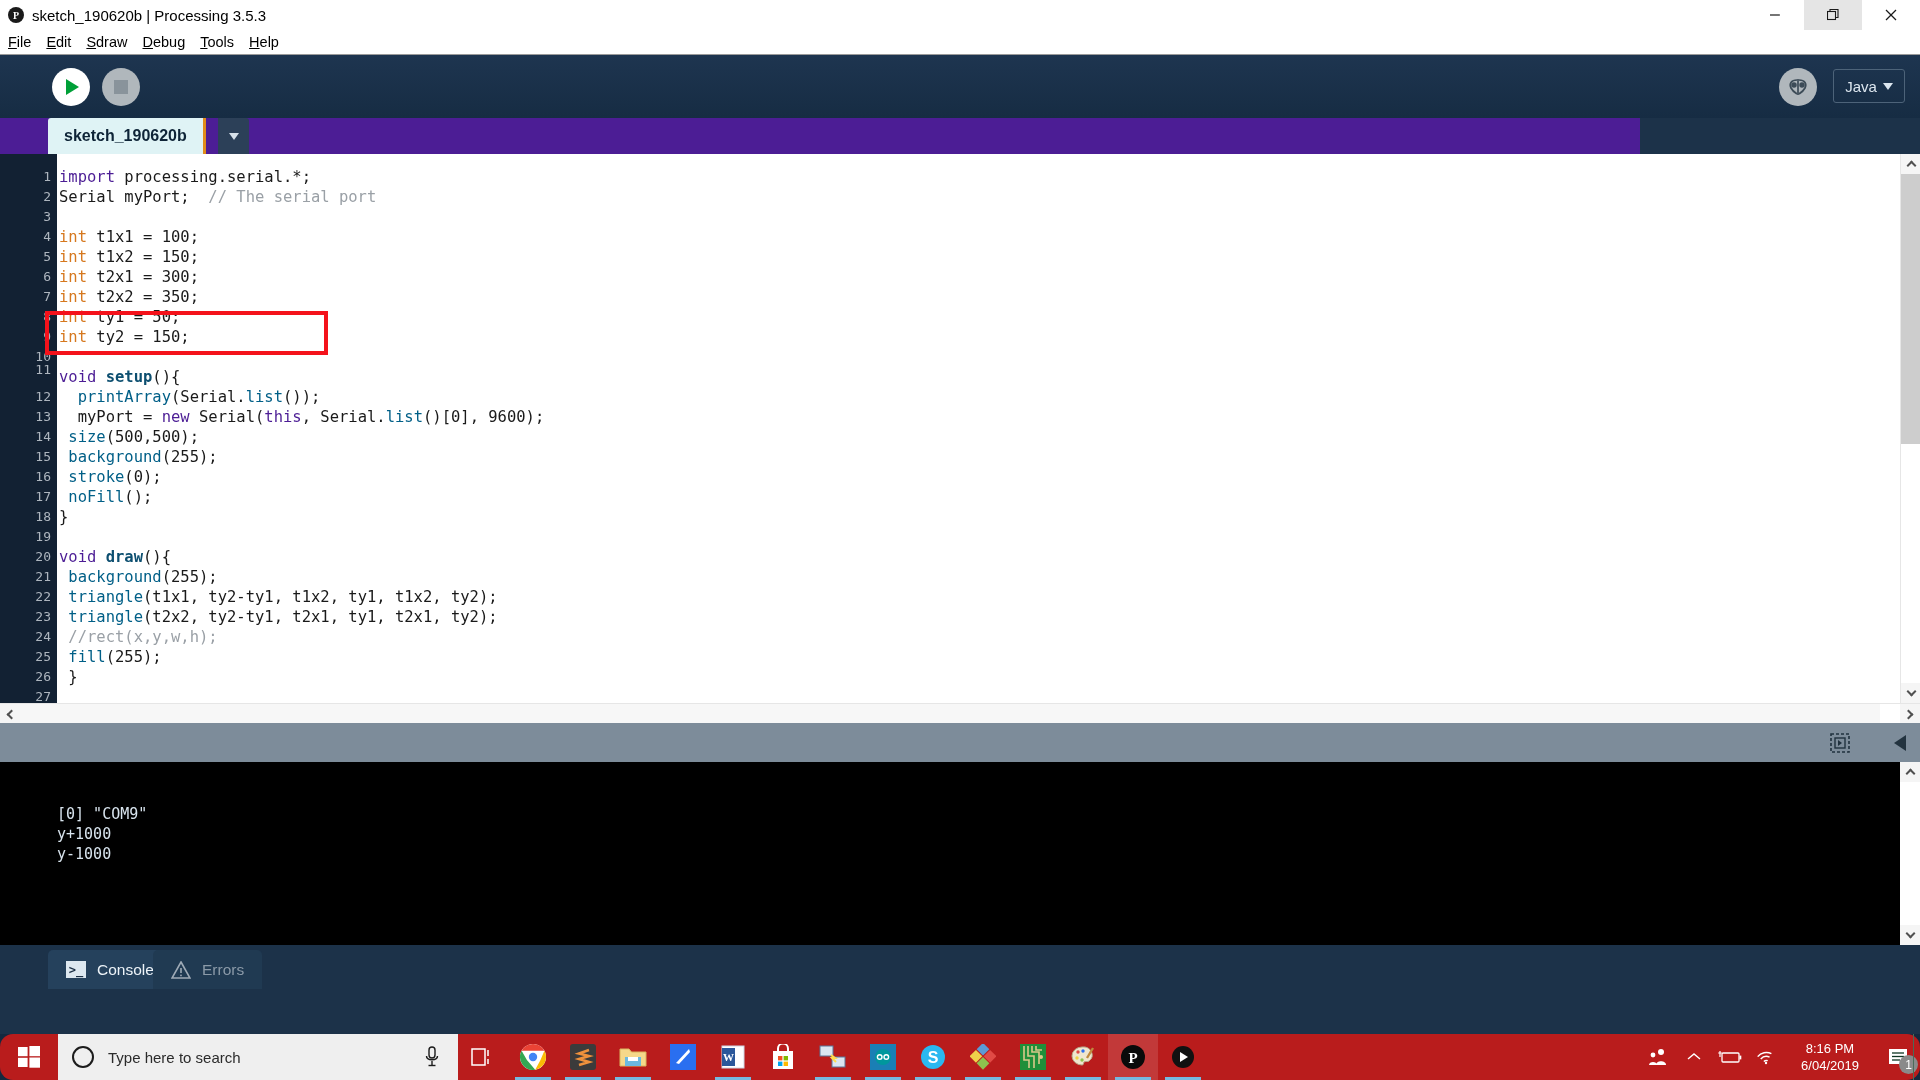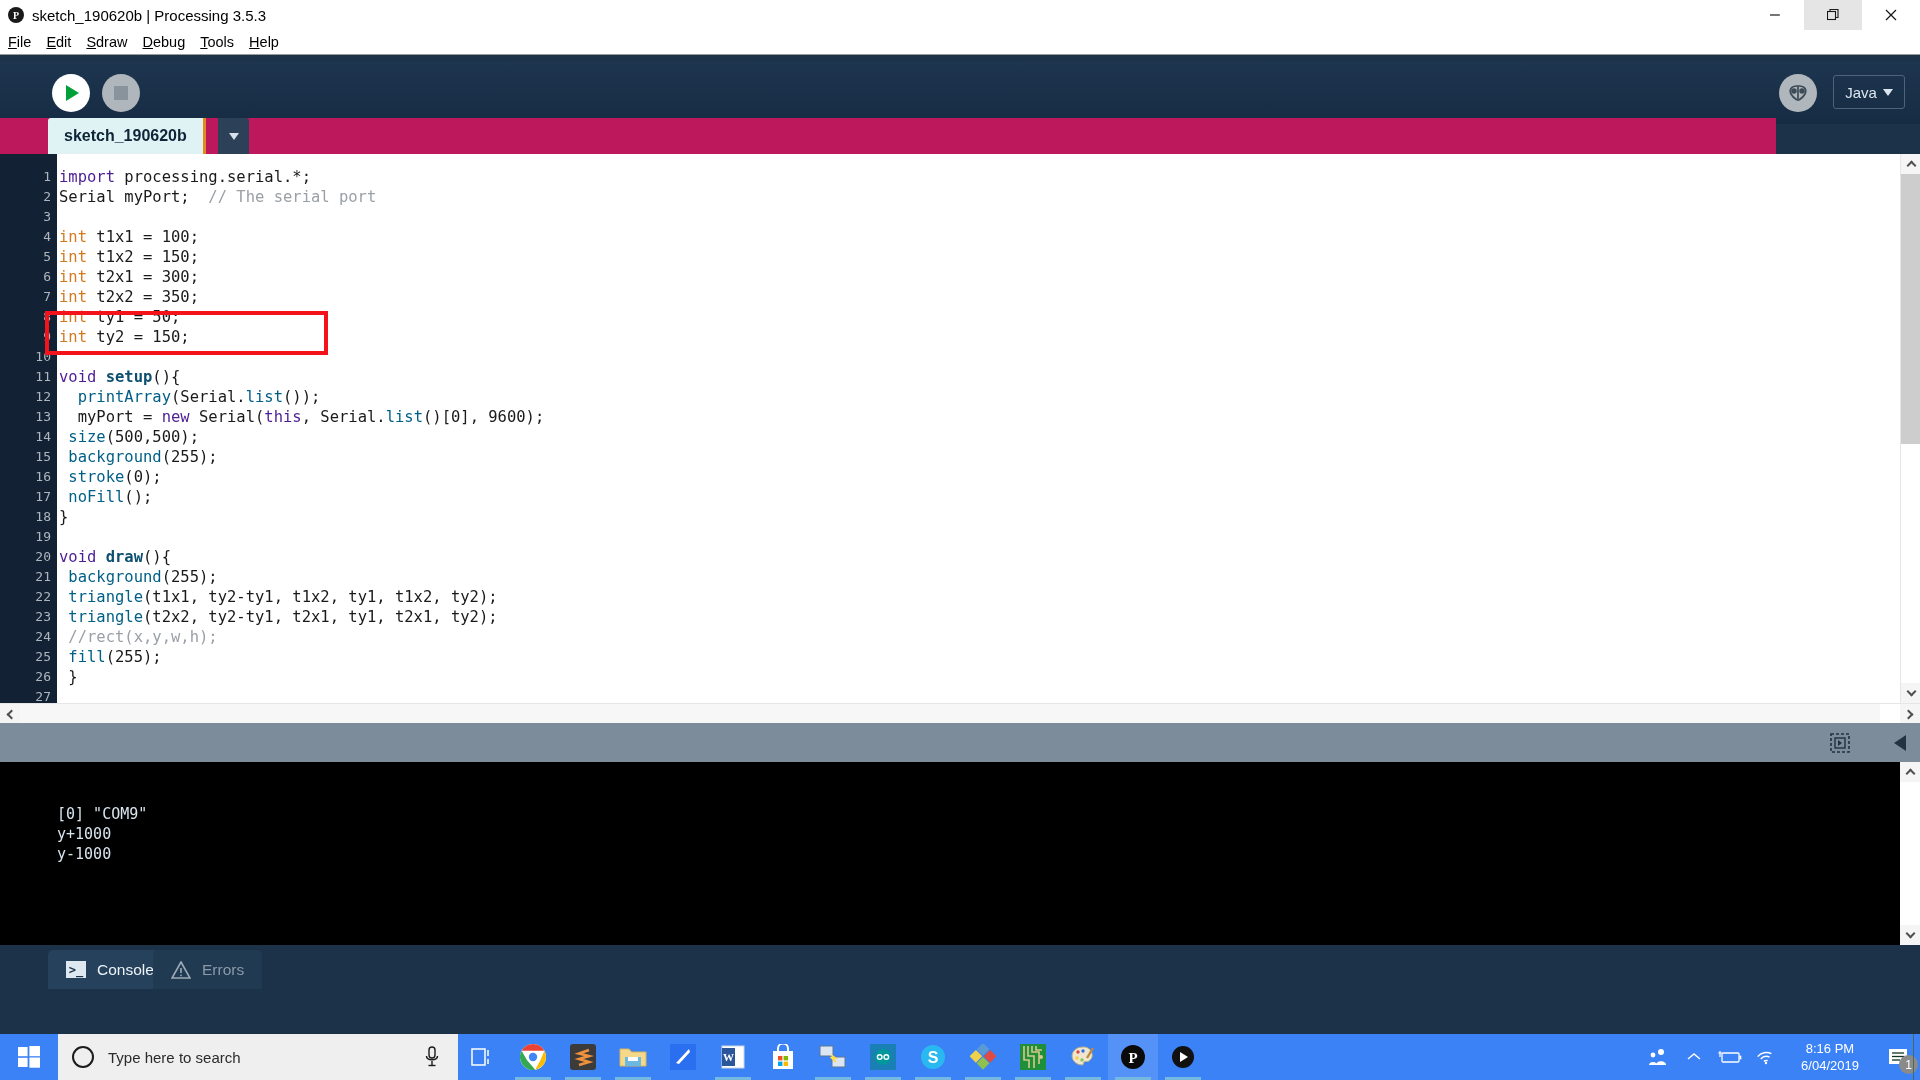--- a/index.html
+++ b/index.html
@@ -48,21 +48,21 @@
     font-size: 14.5px; color: #000; padding: 2px 7px; margin-left: 1px;
   }
   .menu-item span.u { text-decoration: underline; }
 
   
   .pde {
     position: absolute; left: 0; top: 55px; width: 1920px; height: 979px;
     background: #1c3249;
   }
   .toolbar {
-    position: absolute; left: 0; top: 6px; width: 1920px; height: 63px;
+    position: absolute; left: 0; top: 0; width: 1920px; height: 63px;
     background: linear-gradient(to bottom, #1e3550, #162c43);
   }
   .btn-run {
     position: absolute; left: 52px; top: 13px; width: 38px; height: 38px;
     border-radius: 50%; background: #ffffff;
     display: flex; align-items: center; justify-content: center;
   }
   .tri-run {
     width: 0; height: 0; margin-left: 3px;
     border-left: 13px solid #00a038;
@@ -87,22 +87,22 @@
     color: #dce6ef; font-size: 15px;
   }
   .caret-dn {
     width: 0; height: 0;
     border-left: 5px solid transparent; border-right: 5px solid transparent;
     border-top: 7px solid #dce6ef;
   }
 
   
   .tabbar {
-    position: absolute; left: 0; top: 63px; width: 1776px; height: 36px;
-    background: #be185d;
+    position: absolute; left: 0; top: 63px; width: 1640px; height: 36px;
+    background: #4c1d95;
   }
   .tab {
     position: absolute; left: 48px; top: 0; height: 36px;
     background: #dff3f5; color: #0e2437;
     font-size: 16px; font-weight: bold;
     display: flex; align-items: center; padding: 0 16px;
     border-top-left-radius: 3px;
     border-right: 3px solid #e08c1a;
   }
   .tab-arrow {
@@ -239,21 +239,22 @@
     width: 20px; height: 17px; background: #dde8f0;
     color: #1b2f44; font-size: 12px; font-weight: bold;
     display: flex; align-items: center; justify-content: center;
     font-family: "DejaVu Sans Mono", monospace;
   }
   .warn-ic { width: 20px; height: 18px; }
 
   
   .taskbar {
     position: absolute; left: 0; top: 1034px; width: 1920px; height: 46px;
-    background: #3b82f6;
+    background: #b91c1c;
+    border-radius: 13px;
   }
   .tb-start {
     position: absolute; left: 0; top: 0; width: 58px; height: 46px;
     display: flex; align-items: center; justify-content: center;
   }
   .tb-search {
     position: absolute; left: 58px; top: 0; width: 400px; height: 46px;
     background: #efefef; display: flex; align-items: center; padding-left: 14px;
   }
   .tb-search-ring {
@@ -381,21 +382,21 @@
           <div class="gnum" style="top: 13px;">1</div>
           <div class="gnum" style="top: 33px;">2</div>
           <div class="gnum" style="top: 53px;">3</div>
           <div class="gnum" style="top: 73px;">4</div>
           <div class="gnum" style="top: 93px;">5</div>
           <div class="gnum" style="top: 113px;">6</div>
           <div class="gnum" style="top: 133px;">7</div>
           <div class="gnum" style="top: 153px;">8</div>
           <div class="gnum" style="top: 173px;">9</div>
           <div class="gnum" style="top: 193px;">10</div>
-          <div class="gnum" style="top: 213px;">11</div>
+          <div class="gnum" style="top: 206px;">11</div>
           <div class="gnum" style="top: 233px;">12</div>
           <div class="gnum" style="top: 253px;">13</div>
           <div class="gnum" style="top: 273px;">14</div>
           <div class="gnum" style="top: 293px;">15</div>
           <div class="gnum" style="top: 313px;">16</div>
           <div class="gnum" style="top: 333px;">17</div>
           <div class="gnum" style="top: 353px;">18</div>
           <div class="gnum" style="top: 373px;">19</div>
           <div class="gnum" style="top: 393px;">20</div>
           <div class="gnum" style="top: 413px;">21</div>

